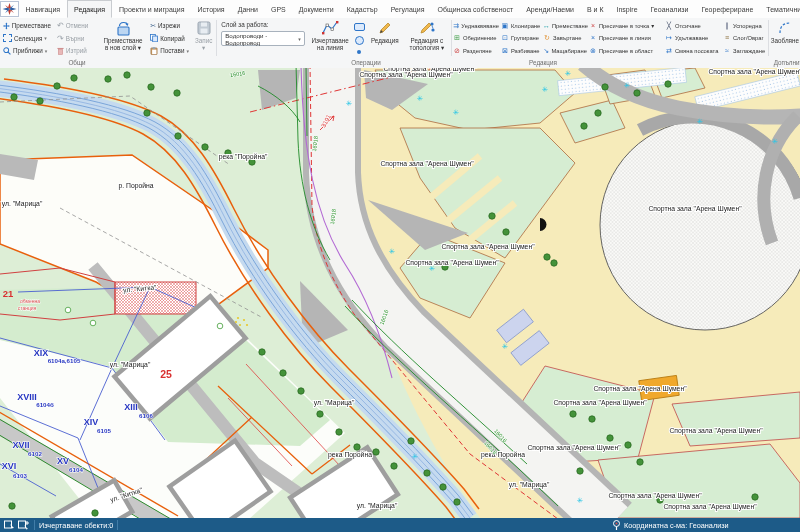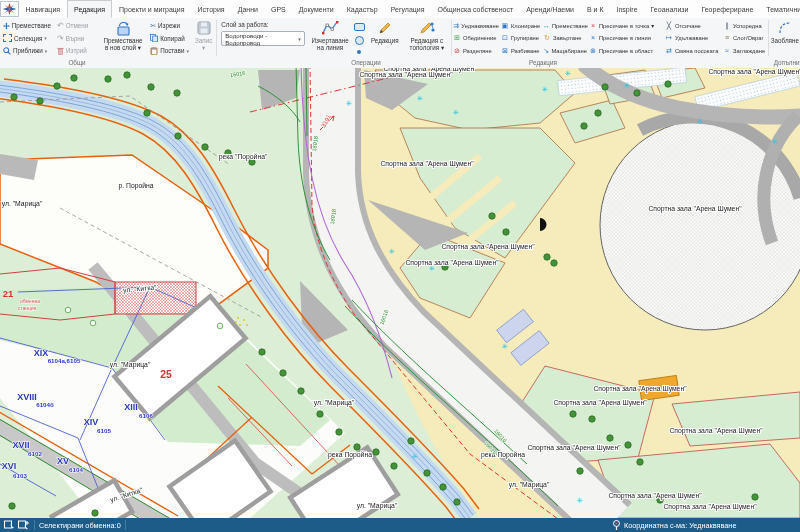--- a/index.html
+++ b/index.html
@@ -585,25 +585,25 @@
           <path d="M6 4L10 8L8 8.3L9 10Z" fill="#fff"></path>
         </svg>
       <svg width="12" height="10" viewBox="0 0 12 10">
           <rect x="0.5" y="1" width="7" height="7" fill="none" stroke="#fff" stroke-width="1"></rect>
           <path d="M7 3L11 3M9 1L9 5" stroke="#fff" stroke-width="1"></path>
           <path d="M6 5L10 9L8 9.2L9 10Z" fill="#fff"></path>
         </svg>
     </div>
     <div class="ssep"></div>
     <div class="seg">
-        <span>Селектирани обменна:0</span>
+        <span>Изчертаване обекти:0</span>
       </div>
     <div class="ssep"></div>
     <div id="status-right">
       <svg width="9" height="10" viewBox="0 0 9 10">
           <circle cx="4.5" cy="3.5" r="3" fill="none" stroke="#fff" stroke-width="1"></circle>
           <path d="M4.5 6.5L4.5 10" stroke="#fff" stroke-width="1.2"></path>
           <circle cx="4.5" cy="3.5" r="1" fill="#e05050"></circle>
         </svg>
-      <span>Координатна с-ма: Уеднаквяване</span>
+      <span>Координатна с-ма: Геоанализи</span>
     </div>
   </div>
 </div>
 
 </body></html>

